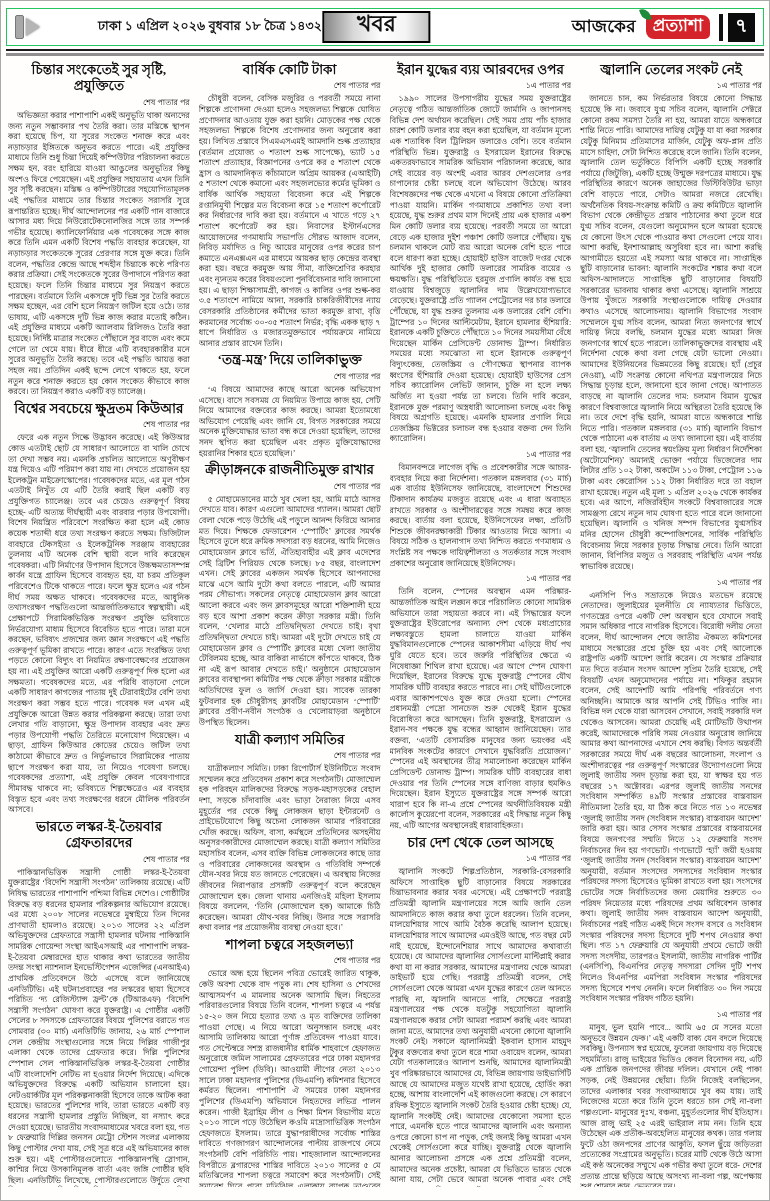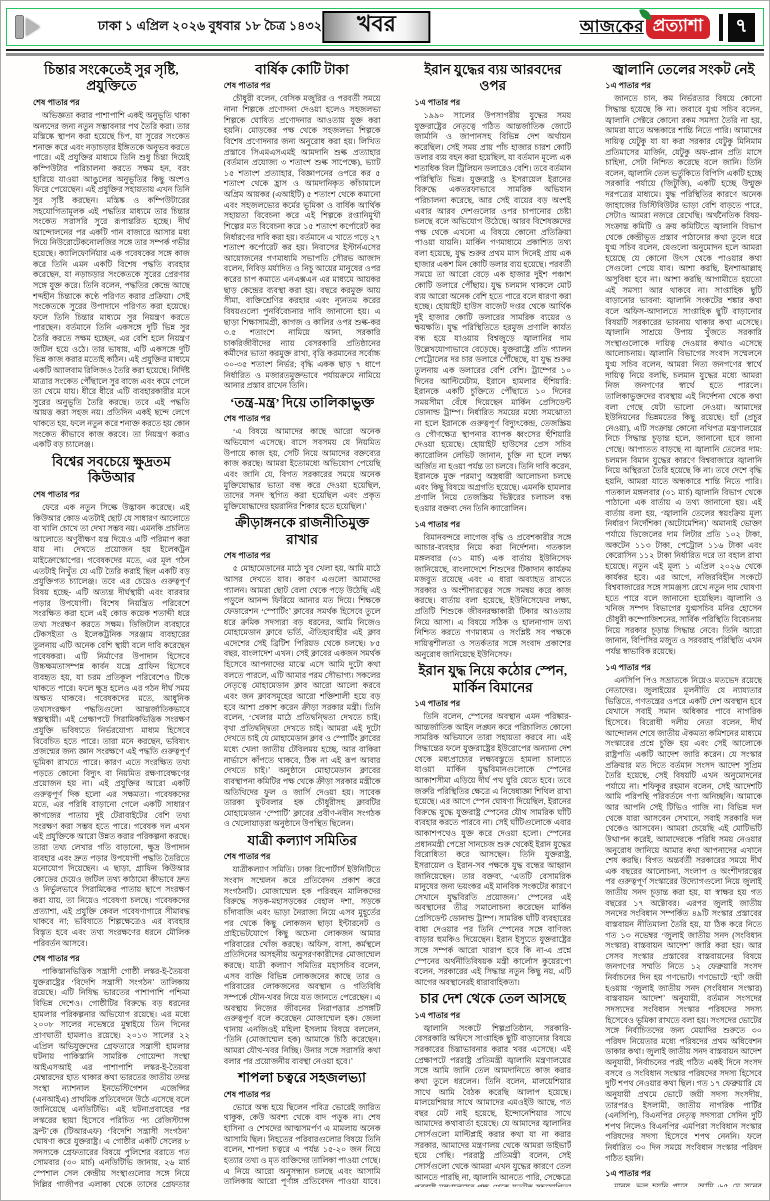--- a/index.html
+++ b/index.html
@@ -10,39 +10,39 @@
           padding:0 8px;position:relative;background:#fff;box-sizing:border-box;}
   .corner-icon{display:flex;align-items:center;gap:2px;}
   .corner-icon .bar{width:7px;height:22px;background:#a8a8a8;border:1px solid #777;border-radius:2px;}
   .corner-icon .tri{width:0;height:0;border-top:9px solid transparent;border-bottom:9px solid transparent;
                     border-left:14px solid #b5b5b5;filter:drop-shadow(0 0 1px #777);}
   .date-line{font-size:12.5px;font-weight:bold;margin-left:58px;letter-spacing:.2px;}
   .section-box{position:absolute;left:50%;transform:translateX(-58%);width:108px;height:32px;
                border:2px solid #000;box-sizing:border-box;display:flex;align-items:flex-start;justify-content:center;
                background:linear-gradient(90deg,#868686 0%,#d8d8d8 28%,#ffffff 55%,#f4f4f4 78%,#c2c2c2 100%);}
   .section-box span{font-size:22px;font-weight:800;line-height:1;}
-  .masthead{margin-left:auto;display:flex;align-items:center;text-decoration:underline;}
+  .masthead{margin-left:auto;display:flex;align-items:center;}
   .m-black{font-size:17px;font-weight:800;letter-spacing:.2px;}
-  .m-redwrap{position:relative;margin-left:2px;}
+  .m-redwrap{position:relative;margin-left:10px;}
   .m-red{display:inline-block;background:#d5232b;color:#fff;font-size:17px;font-weight:800;
          padding:1px 7px 3px;border-radius:5px 8px 5px 8px;line-height:1.15;}
   .leaf{position:absolute;left:-5px;top:-7px;width:9px;height:13px;background:#1f8a3a;
         border-radius:0 9px 0 9px;transform:rotate(-20deg);}
   .pn-sep{width:4px;height:27px;background:#111;margin:0 5px 0 9px;}
   .page-number{width:27px;height:29px;background:#0c0c0c;color:#fff;font-size:19px;font-weight:bold;
                display:flex;align-items:center;justify-content:center;}
   
   .rule1{height:2px;background:#1b1b1b;margin:3px 5px 0;}
   .rule2{height:3px;background:#8f8f8f;margin:2px 5px 0;}
   
   .columns{margin:3px 7px 0;display:flex;gap:9px;height:1128px;overflow:hidden;}
   .col{flex:1 1 0;overflow:hidden;min-width:0;}
-  .article{margin-bottom:3px;margin-left:25px;}
+  .article{margin-bottom:3px;}
   .headline{font-size:13.5px;font-weight:800;text-align:center;line-height:1.22;margin:3px 0 1px;}
-  .tag{font-size:8px;font-weight:bold;text-align:left;margin:0 0 2px;}
+  .tag{font-size:8px;font-weight:normal;text-align:right;margin:0 0 2px;}
   .body{font-size:8px;line-height:1.33;text-align:justify;text-indent:9px;color:#141414;}
 </style>
 </head>
 <body>
 
 <div class="page">
 
   <div class="header">
     <div class="corner-icon">
       <span class="bar"></span>
@@ -72,20 +72,21 @@
           <div class="headline">চিন্তার সংকেতেই সুর সৃষ্টি, প্রযুক্তিতে</div>
           <div class="tag">শেষ পাতার পর</div>
           <div class="body">অভিজ্ঞতা করার পাশাপাশি একই অনুভূতি থাকা অন্যদের জন্য নতুন সম্ভাবনার পথ তৈরি করা। তার মস্তিষ্কে স্থাপন করা হয়েছে চিপ, যা সুরের সংকেত শনাক্ত করে এবং নড়াচড়ার ইঙ্গিতকে অনুভব করতে পারে। এই প্রযুক্তির মাধ্যমে তিনি শুধু চিন্তা দিয়েই কম্পিউটার পরিচালনা করতে সক্ষম হন, বরং হারিয়ে যাওয়া আঙুলের অনুভূতির কিছু অংশও ফিরে পেয়েছেন। এই প্রযুক্তির সহায়তায় এখন তিনি সুর সৃষ্টি করছেন। মস্তিষ্ক ও কম্পিউটারের সহযোগিতামূলক এই পদ্ধতির মাধ্যমে তার চিন্তার সংকেত সরাসরি সুরে রূপান্তরিত হচ্ছে। দীর্ঘ আন্দোলনের পর একটি গান বাজারে আসার মধ্য দিয়ে নিউরোটেকনোলজির সঙ্গে তার সম্পর্ক গভীর হয়েছে। ক্যালিফোর্নিয়ার এক গবেষকের সঙ্গে কাজ করে তিনি এমন একটি বিশেষ পদ্ধতি ব্যবহার করেছেন, যা নড়াচড়ার সংকেতকে সুরের প্রেরণার সঙ্গে যুক্ত করে। তিনি বলেন, পদ্ধতির কেন্দ্রে আছে শব্দহীন চিন্তাকে কণ্ঠে পরিণত করার প্রক্রিয়া। সেই সংকেতকে সুরের উপাদানে পরিণত করা হয়েছে। ফলে তিনি চিন্তার মাধ্যমে সুর নিয়ন্ত্রণ করতে পারছেন। বর্তমানে তিনি একসঙ্গে দুটি ভিন্ন সুর তৈরি করতে সক্ষম হচ্ছেন, এর বেশি হলে নিয়ন্ত্রণ জটিল হয়ে ওঠে। তার ভাষায়, এটি একসঙ্গে দুটি ভিন্ন কাজ করার মতোই কঠিন। এই প্রযুক্তির মাধ্যমে একটি অ্যালবাম রিলিজও তৈরি করা হয়েছে। নির্দিষ্ট মাত্রার সংকেত পৌঁছালে সুর বাজে এবং কমে গেলে তা থেমে যায়। ধীরে ধীরে এটি ব্যবহারকারীর মনে সুরের অনুভূতি তৈরি করছে। তবে এই পদ্ধতি আয়ত্ত করা সহজ নয়। প্রতিদিন একই ছন্দে লেগে থাকতে হয়, ফলে নতুন করে শনাক্ত করতে হয় কোন সংকেত কীভাবে কাজ করবে। তা নিয়ন্ত্রণ করাও একটি বড় চ্যালেঞ্জ।</div>
         </div>
         <div class="article">
           <div class="headline">বিশ্বের সবচেয়ে ক্ষুদ্রতম কিউআর</div>
           <div class="tag">শেষ পাতার পর</div>
           <div class="body">ফেরে এক নতুন সিল্কে উদ্ভাবন করেছে। এই কিউআর কোড এতটাই ছোট যে সাধারণ আলোতে বা খালি চোখে তা দেখা সম্ভব নয়। এমনকি প্রচলিত আলোতে অণুবীক্ষণ যন্ত্র দিয়েও এটি পরিমাপ করা যায় না। দেখতে প্রয়োজন হয় ইলেকট্রন মাইক্রোস্কোপের। গবেষকদের মতে, এর মূল গঠন এতটাই নিখুঁত যে এটি তৈরি করাই ছিল একটি বড় প্রযুক্তিগত চ্যালেঞ্জ। তবে এর চেয়েও গুরুত্বপূর্ণ বিষয় হচ্ছে- এটি অত্যন্ত দীর্ঘস্থায়ী এবং বারবার পড়ার উপযোগী। বিশেষ নিয়ন্ত্রিত পরিবেশে সংরক্ষিত করা হলে এই কোড কয়েক শতাব্দী ধরে তথ্য সংরক্ষণ করতে সক্ষম। ডিজিটাল ব্যবহারে টেকসইতা ও ইলেকট্রনিক সরঞ্জাম ব্যবহারের তুলনায় এটি অনেক বেশি স্থায়ী বলে দাবি করেছেন গবেষকরা। এটি নির্মাণের উপাদান হিসেবে উচ্চক্ষমতাসম্পন্ন কার্বন যন্ত্রে গ্রাফিন হিসেবে ব্যবহৃত হয়, যা চরম প্রতিকূল পরিবেশেও টিকে থাকতে পারে। ফলে ক্ষুদ্র হলেও এর গঠন দীর্ঘ সময় অক্ষত থাকবে। গবেষকদের মতে, আধুনিক তথ্যসংরক্ষণ পদ্ধতিগুলো আন্তর্জাতিকভাবে স্বল্পস্থায়ী। এই প্রেক্ষাপটে সিরামিকভিত্তিক সংরক্ষণ প্রযুক্তি ভবিষ্যতে নির্ভরযোগ্য মাধ্যম হিসেবে বিবেচিত হতে পারে। তারা মনে করছেন, ভবিষ্যৎ প্রজন্মের জন্য জ্ঞান সংরক্ষণে এই পদ্ধতি গুরুত্বপূর্ণ ভূমিকা রাখতে পারে। কারণ এতে সংরক্ষিত তথ্য পড়তে কোনো বিদ্যুৎ বা নিয়মিত রক্ষণাবেক্ষণের প্রয়োজন হয় না। এই প্রযুক্তির আরো একটি গুরুত্বপূর্ণ দিক হলো এর সক্ষমতা। গবেষকদের মতে, এর পরিধি বাড়ানো গেলে একটি সাধারণ কাগজের পাতায় দুই টেরাবাইটের বেশি তথ্য সংরক্ষণ করা সম্ভব হতে পারে। গবেষক দল এখন এই প্রযুক্তিকে আরো উন্নত করার পরিকল্পনা করছে। তারা তথ্য লেখার গতি বাড়ানো, ক্ষুদ্র উপাদান ব্যবহার এবং দ্রুত পড়ার উপযোগী পদ্ধতি তৈরিতে মনোযোগ দিয়েছেন। এ ছাড়া, গ্রাফিন কিউআর কোডের চেয়েও জটিল তথ্য কাঠামো কীভাবে দ্রুত ও নির্ভুলভাবে সিরামিকের পাতায় ছাপে সংরক্ষণ করা যায়, তা নিয়েও গবেষণা চলছে। গবেষকদের প্রত্যাশা, এই প্রযুক্তি কেবল গবেষণাগারে সীমাবদ্ধ থাকবে না; ভবিষ্যতে শিল্পক্ষেত্রেও এর ব্যবহার বিস্তৃত হবে এবং তথ্য সংরক্ষণের ধরনে মৌলিক পরিবর্তন আসবে।</div>
         </div>
         <div class="article">
+          <div class="headline">ভারতে লস্কর-ই-তৈয়বার গ্রেফতারদের</div>
           <div class="tag">শেষ পাতার পর</div>
           <div class="body">পাকিস্তানভিত্তিক সন্ত্রাসী গোষ্ঠী লস্কর-ই-তৈয়বা যুক্তরাষ্ট্রের ‘বিদেশি সন্ত্রাসী সংগঠন’ তালিকায় রয়েছে। এটি নিষিদ্ধ ভারতের পাশাপাশি পশ্চিমা বিভিন্ন দেশেও। গোষ্ঠীটির বিরুদ্ধে বড় ধরনের হামলার পরিকল্পনার অভিযোগ রয়েছে। এর মধ্যে ২০০৮ সালের নভেম্বরে মুম্বাইয়ে তিন দিনের প্রাণঘাতী হামলাও রয়েছে। ২০১৩ সালের ২২ এপ্রিল অভিযুক্তদের গ্রেফতারে সন্ত্রাসী হামলার ঘটনায় পাকিস্তানি সামরিক গোয়েন্দা সংস্থা আইএসআই এর পাশাপাশি লস্কর-ই-তৈয়বা মেম্বারদের হাত থাকার কথা ভারতের জাতীয় তদন্ত সংস্থা ন্যাশনাল ইনভেস্টিগেশন এজেন্সির (এনআইএ) প্রাথমিক প্রতিবেদনে উঠে এসেছে বলে জানিয়েছে এনডিটিভি। এই ঘটনাপ্রবাহের পর লস্করের ছায়া হিসেবে পরিচিত ‘দ্য রেজিস্ট্যান্স ফ্রন্ট’কে (টিআরএফ) ‘বিদেশি সন্ত্রাসী সংগঠন’ ঘোষণা করে যুক্তরাষ্ট্র। এ গোষ্ঠীর একটি সেলের ৮ সদস্যকে গ্রেফতারের বিষয়ে পুলিশের বরাতে গত সোমবার (৩০ মার্চ) এনডিটিভি জানায়, ২৬ মার্চ স্পেশাল সেল কেন্দ্রীয় সংস্থাগুলোর সঙ্গে নিয়ে দিল্লির গাজীপুর এলাকা থেকে তাদের গ্রেফতার করে। দিল্লি পুলিশের স্পেশাল সেল পাকিস্তানভিত্তিক লস্কর-ই-তৈয়বা গোষ্ঠীর এটি বাংলাদেশি নেটিভ না হওয়ার নির্দেশ দিয়েছে। এদিকে অভিযুক্তদের বিরুদ্ধে একটি অভিযান চালানো হয়। নেটওয়ার্কটির মূল পরিকল্পনাকারী হিসেবে তাকে আটক করা হয়েছে। ভারতের পুলিশের দাবি, তারা ভারতে একটি বড় ধরনের সন্ত্রাসী হামলার প্রস্তুতি নিচ্ছিল, যা নস্যাৎ করে দেওয়া হয়েছে। ভারতীয় সংবাদমাধ্যমের খবরে বলা হয়, গত ৮ ফেব্রুয়ারি দিল্লির জনসন মেট্রো স্টেশন সংলগ্ন এলাকায় কিছু পোস্টার দেখা যায়, সেই সূত্র ধরে এই অভিযানের কাজ শুরু হয়। এই পোস্টারগুলোতে পাকিস্তানপন্থি স্লোগান, কাশ্মির নিয়ে উসকানিমূলক বার্তা এবং জঙ্গি গোষ্ঠীর ছবি ছিল। এনডিটিভি লিখেছে, পোস্টারগুলোতে উর্দুতে লেখা ছিল ‘আমরা পাকিস্তানি, পাকিস্তান আমাদের’ এবং ‘কাশ্মির সংহতি দিবস’ এর উল্লেখ ছিল। পরে দিল্লির আরো বেশকিছু এলাকায় একই ধরনের পোস্টার পাওয়া যায়। মামলাটি স্পেশাল সেলের হাতে যাওয়ার পর তারা নজরদারি, সিসিটিভি ফুটেজ, নিজস্ব সূত্র এবং ডিজিটাল ডেটা বিশ্লেষণের মাধ্যমে তদন্ত শুরু করে। গত ১৫ ফেব্রুয়ারি কলকাতায় অভিযানে এই চক্রের অন্যতম দুই সদস্য উত্তম হালদার ও এমিলিয়া ইসলামকে গ্রেফতার করা হয়। অভিযোগের বর্ণনা দিয়ে এ প্রতিবেদনে বলা হয়, ২১ ফেব্রুয়ারি দিনদুপুরে একাধিক স্থানে একযোগে অভিযান চালিয়ে আরো ছয়জনকে গ্রেফতার করা হয়। গ্রেফতার ব্যক্তিদের মধ্যে অনেকেই বাংলাদেশি নাগরিক, যারা অবৈধভাবে ভারতে প্রবেশ করেছিল। নিজেদের পরিচয় গোপন রাখতে তারা জাল আইডি পরিচয়পত্র ব্যবহার করছিল। গ্রেফতারদের জিজ্ঞাসাবাদ করে এই নেটওয়ার্কের কার্যক্রম সম্পর্কে গুরুত্বপূর্ণ তথ্য বেরিয়ে আসে। এনডিটিভি লিখেছে, জিজ্ঞাসাবাদে উভয় ব্যক্তি জানিয়েছেন যে, ২০২৪ সালের মার্চ মাসে সোশ্যাল মাধ্যমে তার প্রথম যোগাযোগ হয়। ধীরে ধীরে তারা অনলাইনে যুক্ত হন এবং ভারতে লস্কর-ই-তৈয়বার কার্যক্রম এগিয়ে নেওয়ার দায়িত্ব নিয়ে নেন। তাদের বিশেষভাবে নির্দিষ্ট কিছু দায়িত্ব দেওয়া হয়েছিল।</div>
         </div>
       </div>
       <div class="col">
         <div class="article">
           <div class="headline">বার্ষিক কোটি টাকা</div>
           <div class="tag">শেষ পাতার পর</div>
           <div class="body">চৌধুরী বলেন, বেসিক মজুরির ও পরবর্তী সময়ে নানা শিল্পকে প্রণোদনা দেওয়া হলেও সহজলভ্য শিল্পকে ঘোষিত প্রণোদনার আওতায় যুক্ত করা হয়নি। মোড়কের পক্ষ থেকে সহজলভ্য শিল্পকে বিশেষ প্রণোদনার জন্য অনুরোধ করা হয়। লিখিত প্রস্তাবে সিএমএসএমই আমদানি শুল্ক প্রত্যাহার (বর্তমান প্রযোজ্য ৩ শতাংশ শুল্ক সাপেক্ষে), ভ্যাট ১৫ শতাংশ প্রত্যাহার, বিজ্ঞাপনের ওপরে কর ৫ শতাংশ থেকে হ্রাস ও আমদানিকৃত কাঁচামালে অগ্রিম আয়কর (এআইটি) ৫ শতাংশ থেকে কমানো এবং সহজলভ্যের কর্মের ভূমিকা ও বার্ষিক আর্থিক সহায়তা বিবেচনা করে এই শিল্পকে রপ্তানিমুখী শিল্পের মত বিবেচনা করে ১৫ শতাংশ কর্পোরেট কর নির্ধারণের দাবি করা হয়। বর্তমানে এ খাতে গড়ে ২৭ শতাংশ কর্পোরেট কর হয়। নিবাসের ইস্টার্নএসের আয়োজনের গণমাধ্যমি সভাপতি সৌরভ আজাদ বলেন, নিবিড় মর্যাদিত ও নিচু আয়ের মানুষের ওপর করের চাপ কমাতে এনএক্সএন এর মাধ্যমে আয়কর ছাড় কেন্দ্রের ব্যবস্থা করা হয়। বছরে করমুক্ত আয় সীমা, ব্যক্তিশ্রেণির করহার এবং ন্যূনতম করের বিষয়গুলো পুনর্বিবেচনার দাবি জানানো হয়। এ ছাড়া শিক্ষাসামগ্রী, কাগজ ও কালির ওপর শুল্ক-কর ৩.৫ শতাংশে নামিয়ে আনা, সরকারি চাকরিজীবীদের ন্যায় বেসরকারি প্রতিষ্ঠানের কর্মীদের ভাতা করমুক্ত রাখা, বৃত্তি করমানের সর্বোচ্চ ৩০-৩৫ শতাংশ নির্ভর; বৃদ্ধি একক ছাড় ৭ ধাপে নির্ধারিত ও মজারতমুক্তভাবে পর্যায়ক্রমে নামিয়ে আনার প্রস্তাব রাখেন তিনি।</div>
         </div>
@@ -114,21 +115,20 @@
         <div class="article">
           <div class="headline">ইরান যুদ্ধের ব্যয় আরবদের ওপর</div>
           <div class="tag">১এ পাতার পর</div>
           <div class="body">১৯৯০ সালের উপসাগরীয় যুদ্ধের সময় যুক্তরাষ্ট্রের নেতৃত্বে গঠিত আন্তর্জাতিক জোটে জার্মানি ও জাপানসহ বিভিন্ন দেশ অর্থায়ন করেছিল। সেই সময় প্রায় পাঁচ হাজার চারশ কোটি ডলার ব্যয় বহন করা হয়েছিল, যা বর্তমান মূল্যে এক শতাধিক বিল ট্রিলিয়ন ডলারেও বেশি। তবে বর্তমান পরিস্থিতি ভিন্ন। যুক্তরাষ্ট্র ও ইসরায়েল ইরানের বিরুদ্ধে একতরফাভাবে সামরিক অভিযান পরিচালনা করেছে, আর সেই ব্যয়ের বড় অংশই এবার আরব দেশগুলোর ওপর চাপানোর চেষ্টা চলছে বলে অভিযোগ উঠেছে। আরব বিশেষজ্ঞদের পক্ষ থেকে এখনো এ বিষয়ে কোনো প্রতিক্রিয়া পাওয়া যায়নি। মার্কিন গণমাধ্যমে প্রকাশিত তথ্য বলা হয়েছে, যুদ্ধ শুরুর প্রথম মাস দিনেই প্রায় এক হাজার একশ মিন কোটি ডলার ব্যয় হয়েছে। পরবর্তী সময়ে তা আরো বেড়ে এক হাজার দুইশ পঞ্চাশ কোটি ডলারে পৌঁছায়। যুদ্ধ চলমান থাকলে মোট ব্যয় আরো অনেক বেশি হতে পারে বলে ধারণা করা হচ্ছে। হোয়াইট হাউস বাজেট দপ্তর থেকে আর্থিক দুই হাজার কোটি ডলারের সামরিক ব্যয়ের ও ক্ষয়ক্ষতি। যুদ্ধ পরিস্থিতিতে হরমুজ প্রণালি কার্যত বন্ধ হয়ে যাওয়ায় বিশ্বজুড়ে জ্বালানির দাম উল্লেখযোগ্যভাবে বেড়েছে। যুক্তরাষ্ট্রে প্রতি গ্যালন পেট্রোলের দর চার ডলারে পৌঁছেছে, যা যুদ্ধ শুরুর তুলনায় এক ডলারের বেশি বেশি। ট্রাম্পের ১০ দিনের আল্টিমেটাম, ইরানে হামলার হুঁশিয়ারি: ইরানকে একটি চুক্তিতে পৌঁছাতে ১০ দিনের সময়সীমা বেঁধে দিয়েছেন মার্কিন প্রেসিডেন্ট ডোনাল্ড ট্রাম্প। নির্ধারিত সময়ের মধ্যে সমঝোতা না হলে ইরানকে গুরুত্বপূর্ণ বিদ্যুৎকেন্দ্র, তেজস্ক্রিয় ও গৌণক্ষেত্র স্থাপনার ব্যাপক ধ্বংসের হুঁশিয়ারি দেওয়া হয়েছে। হোয়াইট হাউসের প্রেস সচিব ক্যারোলিন লেভিট জানান, চুক্তি না হলে লক্ষ্য অর্জিত না হওয়া পর্যন্ত তা চলবে। তিনি দাবি করেন, ইরানকে মুক্ত পরমাণু অস্ত্রধারী আলোচনা চলছে এবং কিছু বিষয়ে অগ্রগতি হয়েছে। এমনকি হামলার প্রণালি নিয়ে তেজস্ক্রিয় ভিক্টরের চলাচল বন্ধ হওয়ার বক্তব্য দেন তিনি ক্যারোলিন।</div>
         </div>
         <div class="article">
           <div class="tag">১এ পাতার পর</div>
           <div class="body">বিমানবন্দরে লাগেজ বৃদ্ধি ও প্রবেশকারীর সঙ্গে আচার-ব্যবহার নিয়ে করা নির্দেশনা। গতকাল মঙ্গলবার (৩১ মার্চ) এক বার্তায় ইউনিসেফ জানিয়েছে, বাংলাদেশে শিশুদের টিকাদান কার্যক্রম মজবুত রয়েছে এবং এ ধারা অব্যাহত রাখতে সরকার ও অংশীদারত্বের সঙ্গে সমন্বয় করে কাজ করছে। বার্তায় বলা হয়েছে, ইউনিসেফের লক্ষ্য, প্রতিটি শিশুকে জীবনরক্ষাকারী টিকার আওতায় নিয়ে আসা। এ বিষয়ে সঠিক ও হালনাগাদ তথ্য নিশ্চিত করতে গণমাধ্যম ও সংশ্লিষ্ট সব পক্ষকে দায়িত্বশীলতা ও সতর্কতার সঙ্গে সংবাদ প্রকাশের অনুরোধ জানিয়েছে ইউনিসেফ।</div>
         </div>
         <div class="article">
-          <div class="headline">ইরান যুদ্ধ নিয়ে কঠোর স্পেন, মার্কিন বিমানের</div>
           <div class="tag">১এ পাতার পর</div>
           <div class="body">তিনি বলেন, স্পেনের অবস্থান এমন পরিষ্কার-আন্তর্জাতিক আইন লঙ্ঘন করে পরিচালিত কোনো সামরিক অভিযানে তারা সহায়তা করবে না। এই সিদ্ধান্তের ফলে যুক্তরাষ্ট্রের ইউরোপের অন্যান্য দেশ থেকে মধ্যপ্রাচ্যের লক্ষ্যবস্তুতে হামলা চালাতে যাওয়া মার্কিন যুদ্ধবিমানগুলোকে স্পেনের আকাশসীমা এড়িয়ে দীর্ঘ পথ ঘুরি যেতে হবে। তবে জরুরি পরিস্থিতির ক্ষেত্রে এ নিষেধাজ্ঞা শিথিল রাখা হয়েছে। এর আগে স্পেন ঘোষণা দিয়েছিল, ইরানের বিরুদ্ধে যুদ্ধে যুক্তরাষ্ট্র স্পেনের যৌথ সামরিক ঘাঁটি ব্যবহার করতে পারবে না। সেই ঘাঁটিগুলোকে এবার আকাশপথেও যুক্ত করে দেওয়া হলো। স্পেনের প্রধানমন্ত্রী পেদ্রো সানচেজ শুরু থেকেই ইরান যুদ্ধের বিরোধিতা করে আসছেন। তিনি যুক্তরাষ্ট্র, ইসরায়েল ও ইরান-সব পক্ষকে যুদ্ধ বন্ধের আহ্বান জানিয়েছেন। তার বক্তব্য, ‘এতটি বেসামরিক মানুষের জন্য ভয়ংকর এই মানবিক সংকটের কারণে সেখানে যুদ্ধবিরতি প্রয়োজন।’ স্পেনের এই অবস্থানের তীব্র সমালোচনা করেছেন মার্কিন প্রেসিডেন্ট ডোনাল্ড ট্রাম্প। সামরিক ঘাঁটি ব্যবহারের বাধা দেওয়ার পর তিনি স্পেনের সঙ্গে বাণিজ্য বাড়ার হুমকিও দিয়েছেন। ইরান ইস্যুতে যুক্তরাষ্ট্রের সঙ্গে সম্পর্ক আরো খারাপ হবে কি না-এ প্রশ্নে স্পেনের অর্থনীতিবিষয়ক মন্ত্রী কার্লোস কুয়েরপো বলেন, সরকারের এই সিদ্ধান্ত নতুন কিছু নয়, এটি আগের অবস্থানেরই ধারাবাহিকতা।</div>
         </div>
         <div class="article">
           <div class="headline">চার দেশ থেকে তেল আসছে</div>
           <div class="tag">১এ পাতার পর</div>
           <div class="body">জ্বালানি সংকটে শিল্পপ্রতিষ্ঠান, সরকারি-বেসরকারি অফিসে সাপ্তাহিক ছুটি বাড়ানোর বিষয়ে সরকারের চিন্তাভাবনার করার খবর এসেছে। এই প্রেক্ষাপটে পররাষ্ট্র প্রতিমন্ত্রী জ্বালানি মন্ত্রণালয়ের সঙ্গে আমি জানি তেল আমদানিতে কাজ করার কথা তুলে ধরলেন। তিনি বলেন, মালয়েশিয়ার সাথে আমি বৈঠক করেছি আলাপ হয়েছে। মালয়েশিয়ার সাথে আমাদের এমওইউ আছে, গত বছর মেট নাই হয়েছে, ইন্দোনেশিয়ার সাথে আমাদের কথাবার্তা হয়েছে। যে আমাদের জ্বালানির সোর্সগুলো মাল্টিপ্লাই করার কথা যা না করার সরকার, আমাদের মন্ত্রণালয় থেকে আমরা ডাইভার্ট হয়ে গেছি। পররাষ্ট্র প্রতিমন্ত্রী বলেন, সেই সোর্সগুলো থেকে আমরা এখন যুদ্ধের কারণে তেল আনতে পারছি না, জ্বালানি আনতে পারি, সেক্ষেত্রে পররাষ্ট্র মন্ত্রণালয়ের পক্ষ থেকে যতটুকু সহযোগিতা জ্বালানি মন্ত্রণালয়কে করার সেটা আমরা পরামর্শ করছি এবং আমরা জানা মতে, আমাদের তথ্য অনুযায়ী এখনো কোনো জ্বালানি সংকট নেই। সকালে জ্বালানিমন্ত্রী ইকবাল হাসান মাহমুদ টুকুর বক্তব্যের কথা তুলে ধরে শামা ওবায়েদ বলেন, আমরা যেটা গতকালারেও আলাপ শুনছি, আমাদের জ্বালানিমন্ত্রী খুব পরিষ্কারভাবে আমাদের যে, বিভিন্ন জায়গায় ডাইভার্সিটি আছে যে আমাদের মজুত যথেষ্ট রাখা হয়েছে, হোর্ডিং করা হচ্ছে, আশায় বাংলাদেশি এই কাজগুলো করছে। সে কারণে রফিক ইস্যুতে জ্বালানি সংকট তৈরি হওয়ার চেষ্টা হচ্ছে। যে, জ্বালানি সংকটই নেই। আমাদের যেকোনো সমস্যা হতে পারে, এমনকি হতে পারে আমাদের জ্বালানি এবং অন্যান্য ওপরে কোনো চাপ না পড়ুক, সেই জন্যই কিছু আমরা এখন থেকেই সোর্সগুলো করে যাচ্ছি। যুক্তরাষ্ট্র থেকে জ্বালানি আনার আলোচনা প্রসঙ্গে এক প্রশ্নে প্রতিমন্ত্রী বলেন, আমাদের অনেক প্রচেষ্টা, আমরা যে ভিত্তিতে ভারত থেকে আনা যায়, সেটা ভেবে আমরা অনেক পাবার এবং সেই জায়গায় জ্বালানি আনার সেই ব্যবস্থা আমরা করছি। আমরা যুক্তরাষ্ট্র, রাশিয়া, ভারত, ইন্দোনেশিয়া, মালয়েশিয়ার কথা বলছি, আমরা করছি। দেখার চেয়ে আমরা আগে পাই, সেটা আমরা বহন করছি। পুরোটাই কিন্তু বাংলাদেশের অর্থনীতি, বাংলাদেশের সাধারণ মানুষের কথা মাথায় রেখে সবাই প্রধানমন্ত্রীর নেতৃত্বে কাজগুলো হচ্ছে।</div>
         </div>
       </div>
       <div class="col">

